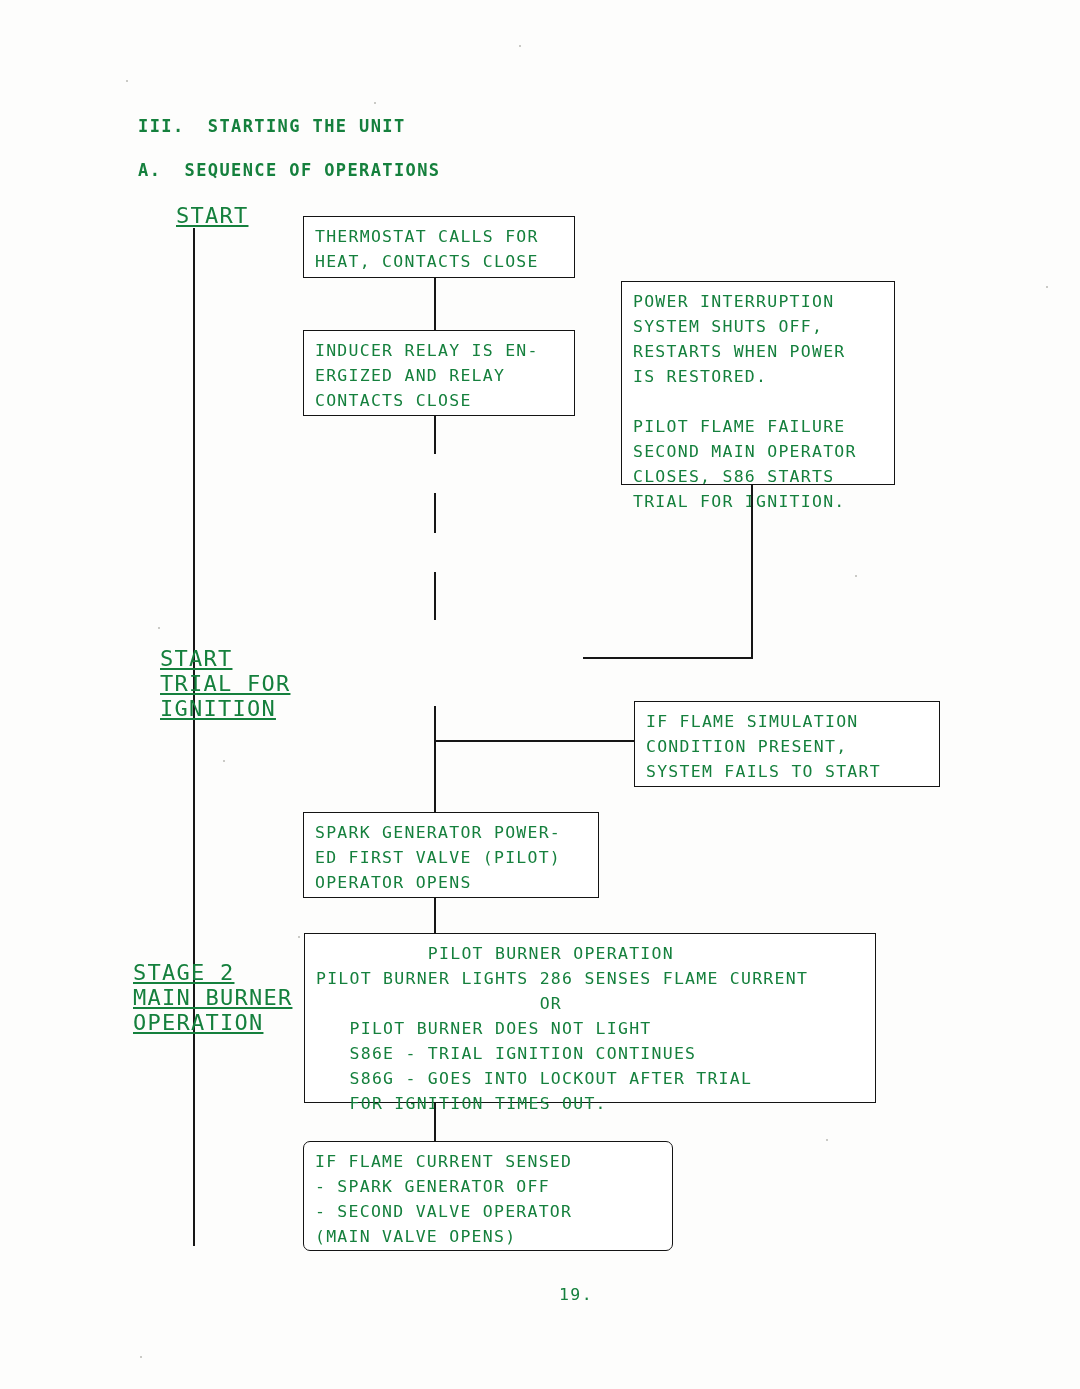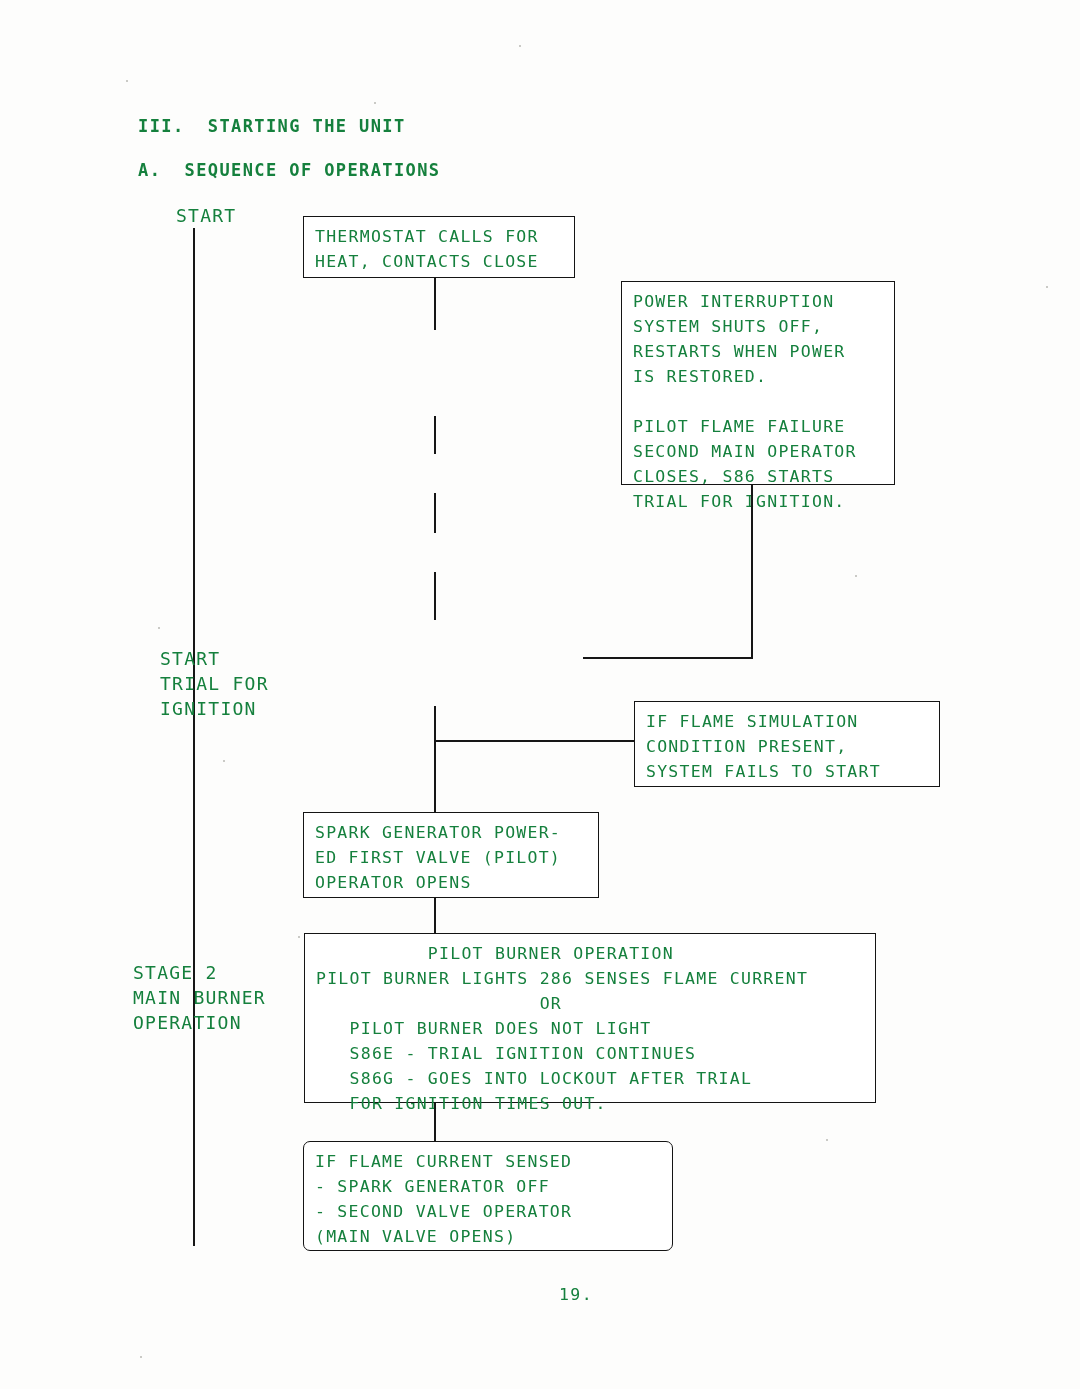--- a/index.html
+++ b/index.html
@@ -24,24 +24,25 @@
     font-size: 17px;
     letter-spacing: 1.4px;
     white-space: pre;
   }
   #heading-section   { left: 138px; top: 116px; }
   #heading-subsection{ left: 138px; top: 160px; }
 
   
   .stage-label {
     position: absolute;
-    font-size: 18px;
+    font-size: 22px;
     letter-spacing: 1.25px;
     line-height: 25px;
     white-space: pre;
+    text-decoration: underline;
   }
   #label-start       { left: 176px; top: 203px; }
   #label-trial       { left: 160px; top: 646px; }
   #label-stage2      { left: 133px; top: 960px; }
 
   
   .box {
     position: absolute;
     box-sizing: border-box;
     border: 1.6px solid #141414;
@@ -105,20 +106,23 @@
 
   <div class="stage-label" id="label-stage2">STAGE 2
 MAIN BURNER
 OPERATION</div>
 
   <div class="box" style="left:303px; top:216px; width:272px; height:62px;">THERMOSTAT CALLS FOR
 HEAT, CONTACTS CLOSE</div>
 
   <div class="vline" style="left:434px; top:278px; height:52px;"></div>
 
+  <div class="box" style="left:303px; top:330px; width:272px; height:86px;">INDUCER RELAY IS EN-
+ERGIZED AND RELAY
+CONTACTS CLOSE</div>
 
   <div class="vline" style="left:434px; top:416px; height:38px;"></div>
 
 
   <div class="vline" style="left:434px; top:493px; height:40px;"></div>
 
 
   <div class="vline" style="left:434px; top:572px; height:48px;"></div>
 
 

